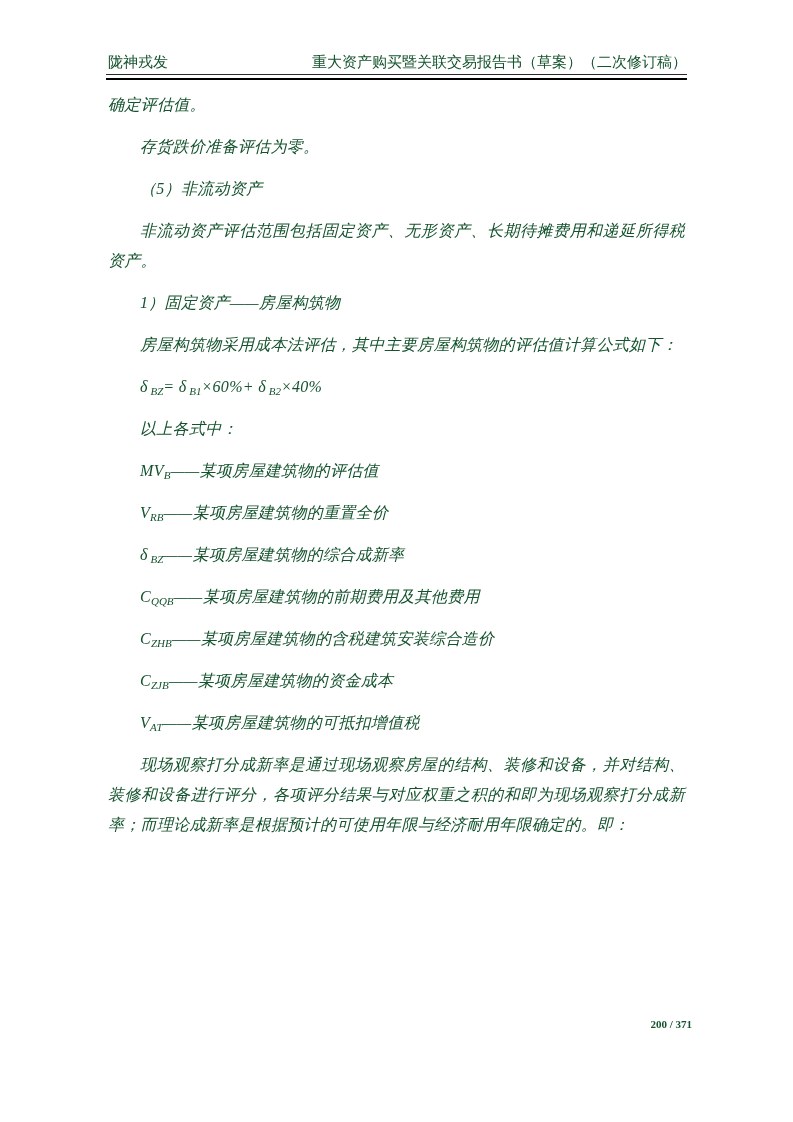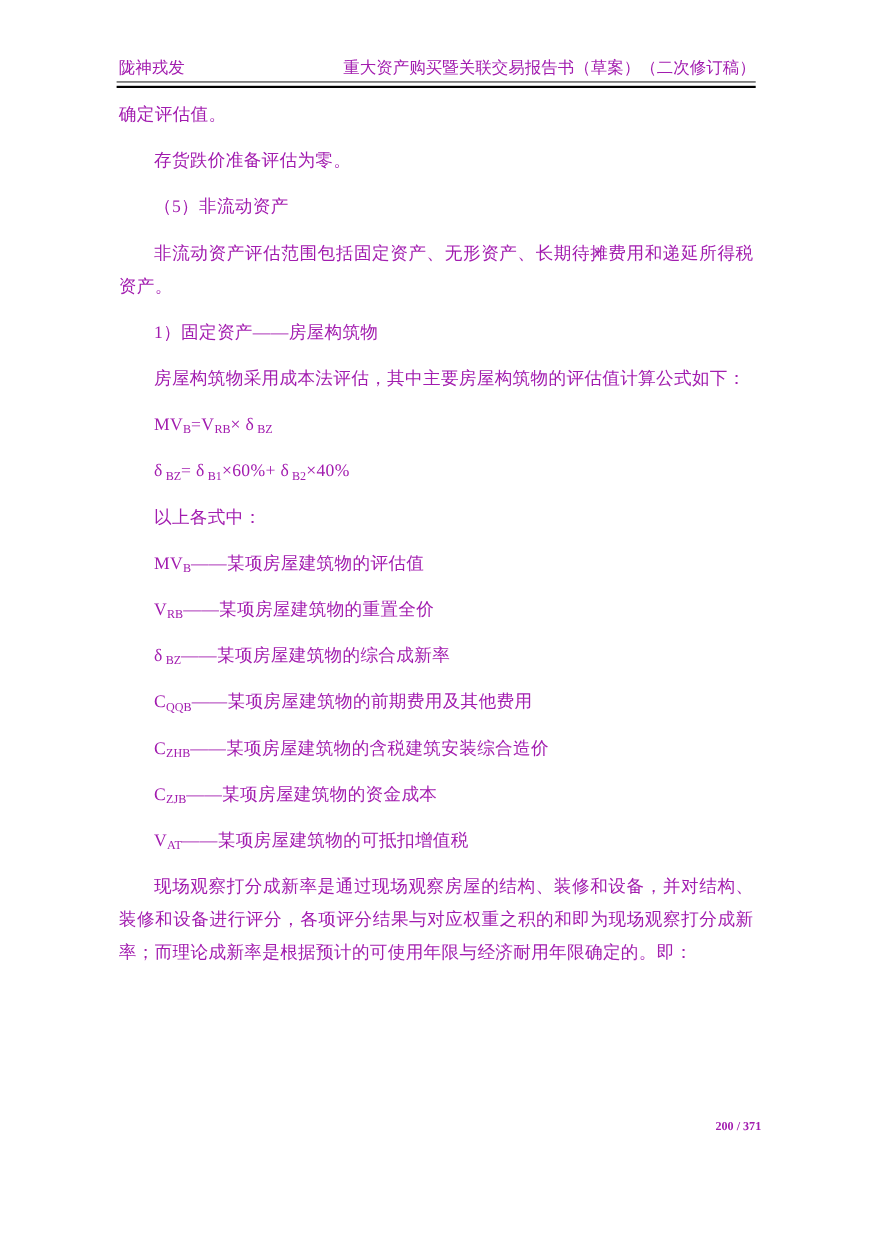--- a/index.html
+++ b/index.html
@@ -2,21 +2,21 @@
 <html><head>
 <meta charset="utf-8">
 <style>
   html,body{margin:0;padding:0;background:#ffffff;}
   .page{
     position:relative;
     width:793px;
     height:1122px;
     background:#ffffff;
     font-family:"Liberation Serif","DejaVu Serif",serif;
-    color:#a21caf;
+    color:#14532d;
     overflow:hidden;
   }
   .header{
     position:absolute;
     left:108px;
     right:106px;
     top:53px;
     display:flex;
     justify-content:space-between;
     align-items:flex-end;
@@ -42,20 +42,21 @@
     position:absolute;
     left:108px;
     right:108px;
     top:90px;
     font-size:16px;
   }
   .doc-body p{
     margin:0 0 12px 0;
     line-height:30px;
     letter-spacing:0.3px;
+    font-style:italic;
   }
   .doc-body p.indent{ text-indent:2em; }
   .doc-body p.justify{ text-align:justify; }
   .sub{
     font-size:11px;
     line-height:0;
     vertical-align:-3px;
     letter-spacing:0;
   }
   .footer{
@@ -79,21 +80,20 @@
   <div class="rule-thin"></div>
   <div class="rule-thick"></div>
 
   <div class="doc-body">
       <p class="flush"><span>确定评估值。</span></p>
       <p class="indent"><span>存货跌价准备评估为零。</span></p>
       <p class="indent"><span>（5）非流动资产</span></p>
       <p class="indent justify"><span>非流动资产评估范围包括固定资产、无形资产、长期待摊费用和递延所得税资产。</span></p>
       <p class="indent"><span>1）固定资产——房屋构筑物</span></p>
       <p class="indent justify"><span>房屋构筑物采用成本法评估，其中主要房屋构筑物的评估值计算公式如下：</span></p>
-      <p class="indent"><span>MV</span><sub class="sub">B</sub><span>=V</span><sub class="sub">RB</sub><span>× δ</span><sub class="sub"> BZ</sub></p>
       <p class="indent"><span>δ</span><sub class="sub"> BZ</sub><span>= δ</span><sub class="sub"> B1</sub><span>×60%+ δ</span><sub class="sub"> B2</sub><span>×40%</span></p>
       <p class="indent"><span>以上各式中：</span></p>
       <p class="indent"><span>MV</span><sub class="sub">B</sub><span>——某项房屋建筑物的评估值</span></p>
       <p class="indent"><span>V</span><sub class="sub">RB</sub><span>——某项房屋建筑物的重置全价</span></p>
       <p class="indent"><span>δ</span><sub class="sub"> BZ</sub><span>——某项房屋建筑物的综合成新率</span></p>
       <p class="indent"><span>C</span><sub class="sub">QQB</sub><span>——某项房屋建筑物的前期费用及其他费用</span></p>
       <p class="indent"><span>C</span><sub class="sub">ZHB</sub><span>——某项房屋建筑物的含税建筑安装综合造价</span></p>
       <p class="indent"><span>C</span><sub class="sub">ZJB</sub><span>——某项房屋建筑物的资金成本</span></p>
       <p class="indent"><span>V</span><sub class="sub">AT</sub><span>——某项房屋建筑物的可抵扣增值税</span></p>
       <p class="indent justify"><span>现场观察打分成新率是通过现场观察房屋的结构、装修和设备，并对结构、装修和设备进行评分，各项评分结果与对应权重之积的和即为现场观察打分成新率；而理论成新率是根据预计的可使用年限与经济耐用年限确定的。即：</span></p>

